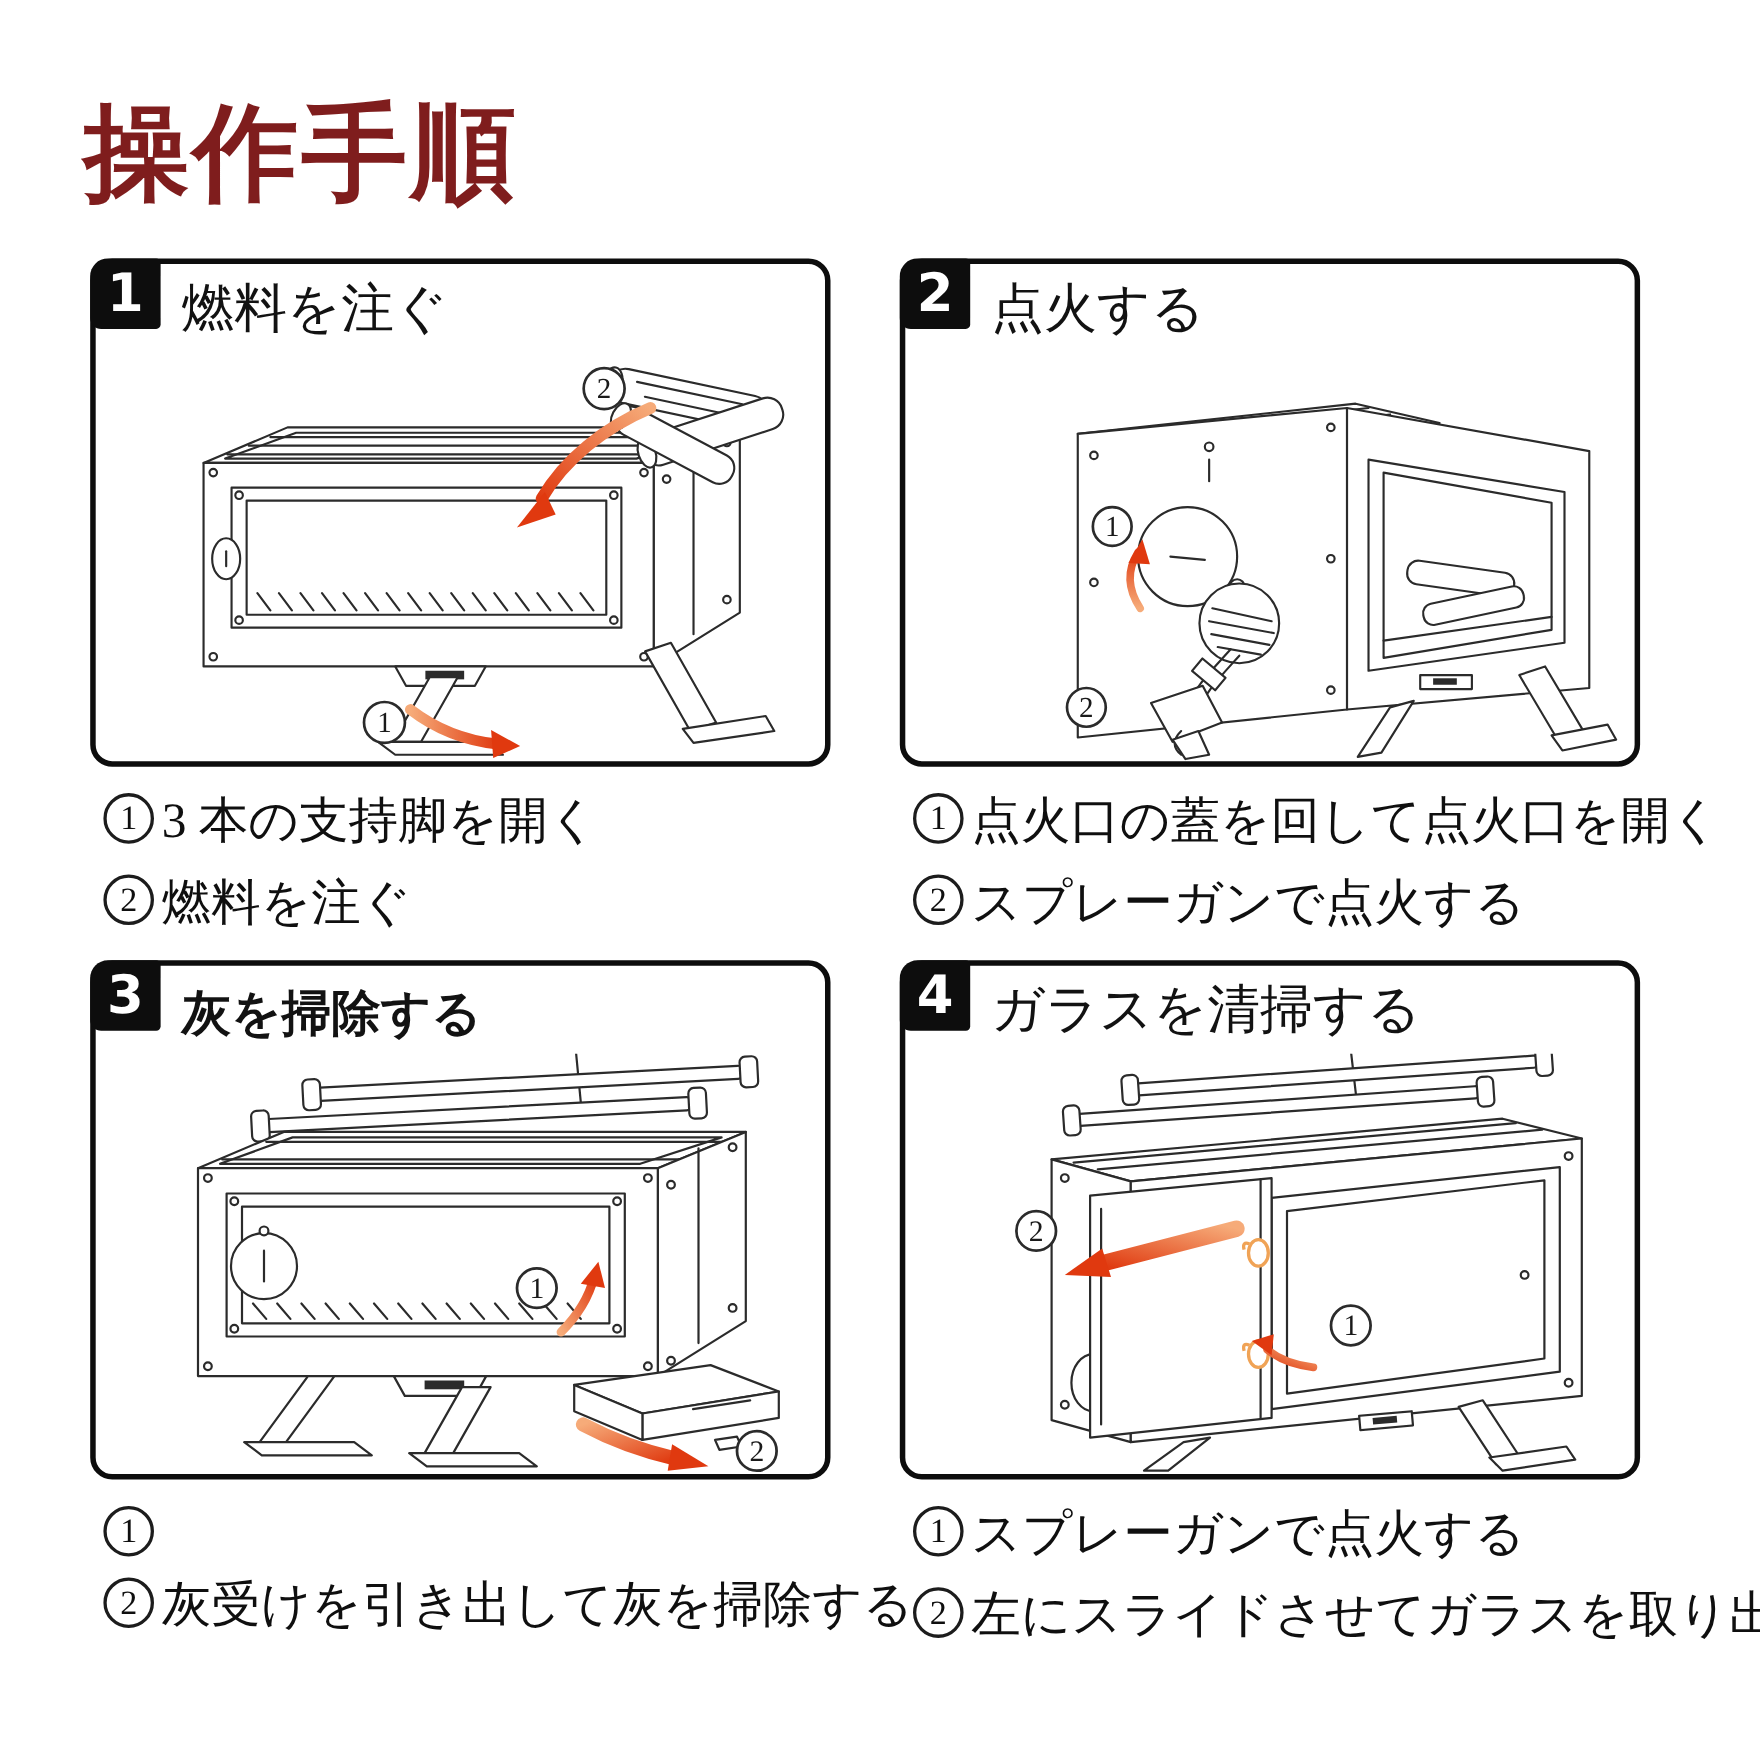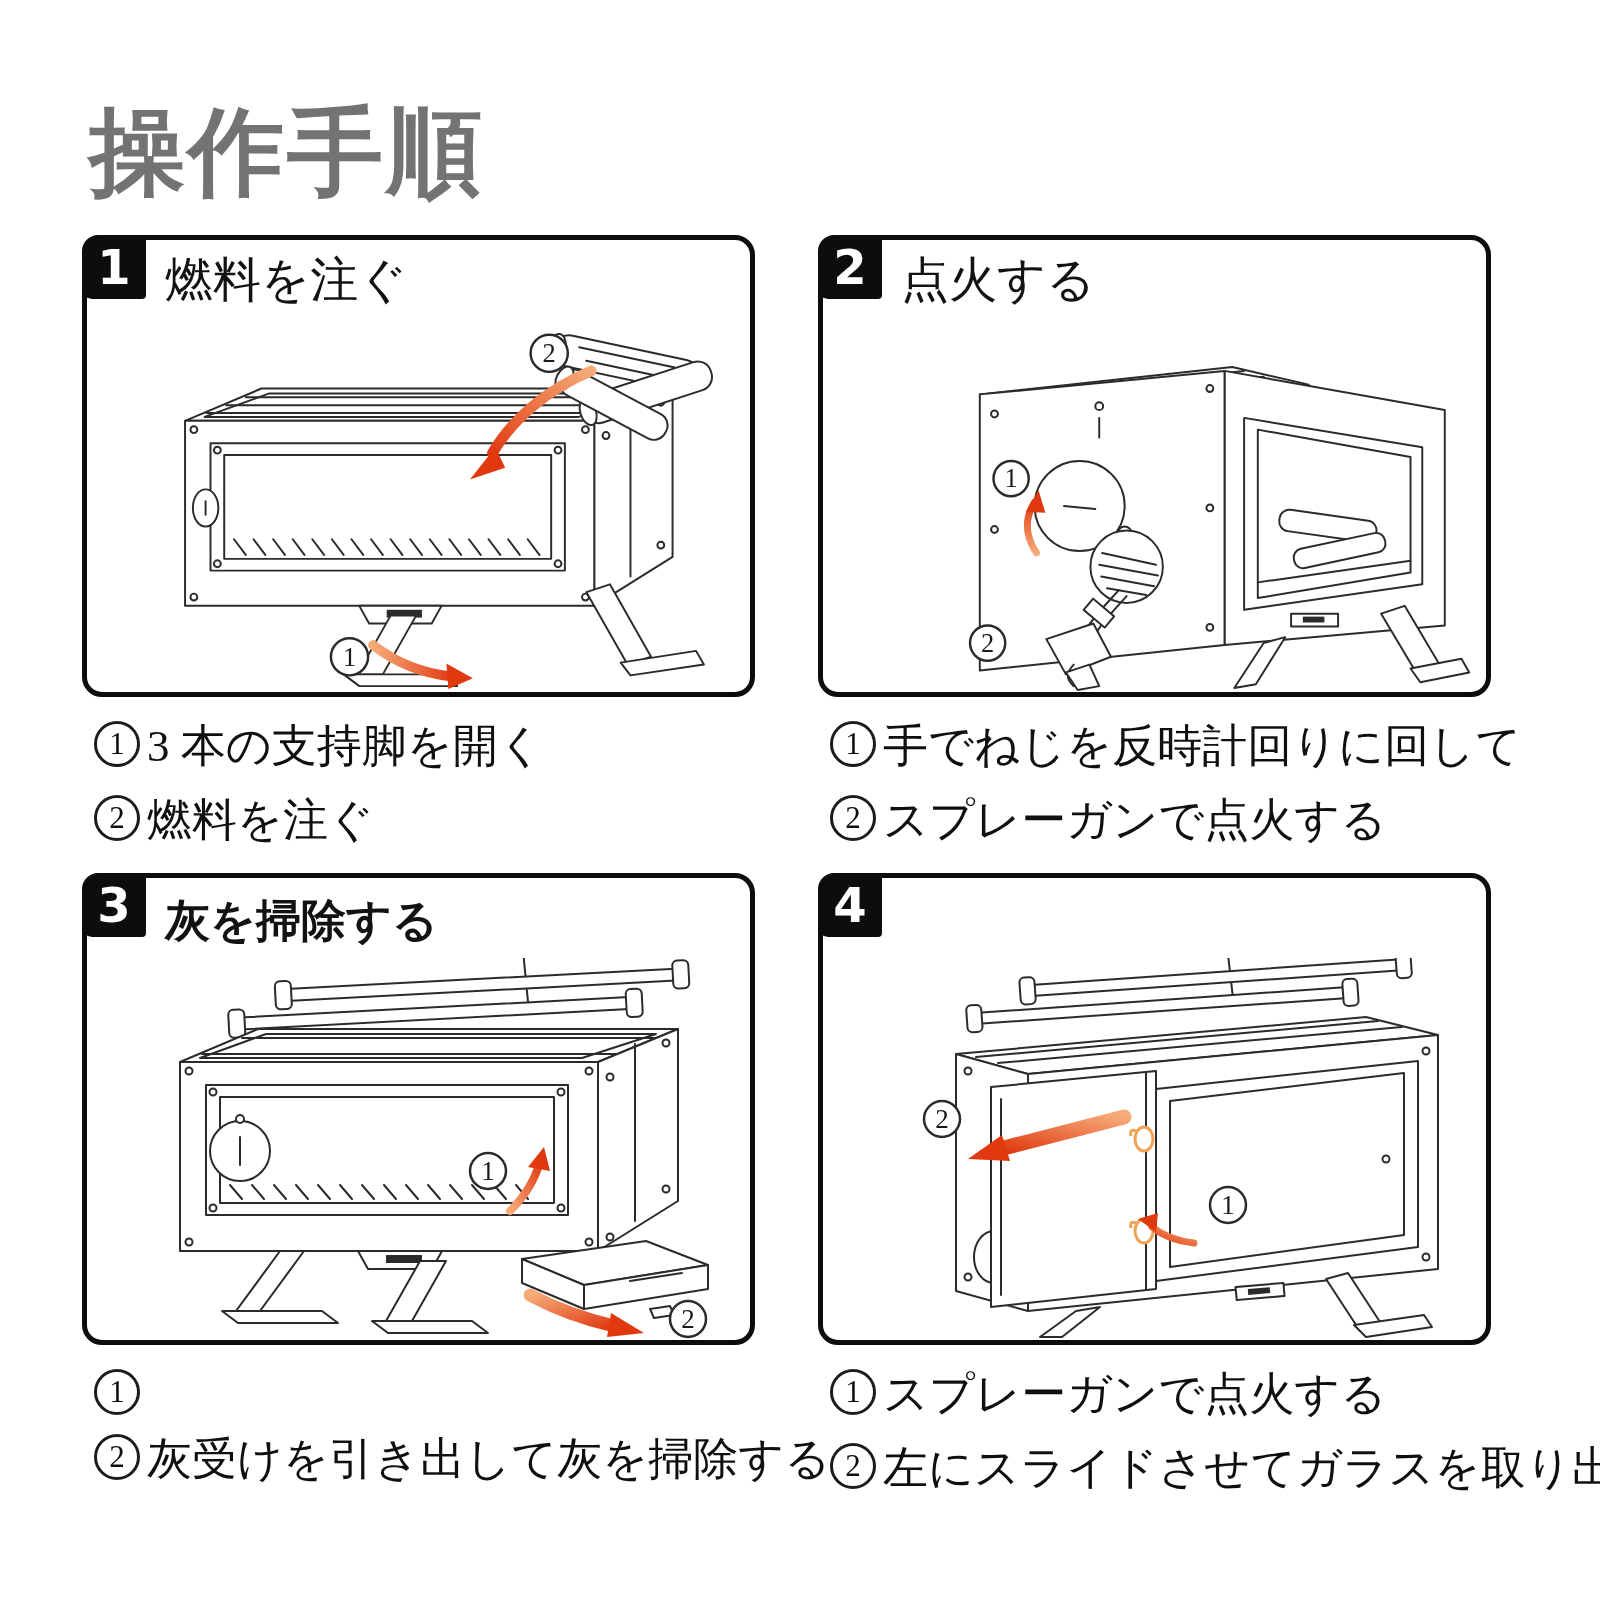--- a/index.html
+++ b/index.html
@@ -1,19 +1,19 @@
 <!DOCTYPE html>
 <html><head>
 <meta charset="utf-8">
 <style>
   html,body{margin:0;padding:0;background:#fff;}
   #canvas{position:relative;width:1600px;height:1600px;background:#ffffff;overflow:hidden;
           font-family:"Liberation Sans",sans-serif;color:#111;}
-  .page-title{position:absolute;left:76px;top:76px;margin:13px;font-size:96px;font-weight:800;
-          letter-spacing:3px;color:#737373;font-family:Liberation Serif, serif;}
+  .page-title{position:absolute;left:76px;top:76px;margin:0;font-size:96px;font-weight:800;
+          letter-spacing:3px;color:#7f1d1d;font-family:Liberation Serif, serif;}
   .section{position:absolute;width:673px;}
   .s1{left:82px;top:235px;} .s2{left:818px;top:235px;}
   .s3{left:82px;top:873px;} .s4{left:818px;top:873px;}
   .panel{position:relative;width:673px;border:5px solid #0d0d0d;border-radius:20px;
          background:#fff;box-sizing:border-box;}
   .p-row1{height:462px;} .p-row2{height:472px;}
   .badge{position:absolute;left:-5px;top:-5px;width:64px;height:64px;background:#0d0d0d;color:#fff;
          display:flex;align-items:center;justify-content:center;font-size:48px;font-weight:700;
          border-radius:16px 4px 4px 10px;font-family:"DejaVu Sans","Liberation Sans",sans-serif;}
   .ptitle{position:absolute;left:78px;top:8px;font-size:48px;color:#121212;white-space:nowrap;
@@ -206,21 +206,21 @@
         <g>
           <circle class="lblc" cx="158" cy="330" r="18"></circle>
           <text class="cl" x="158" y="339">2</text>
         </g>
       </svg>
     </div>
     <div class="caps">
       <div class="step">
         <span class="mk">1</span>
         <span class="lines">
-            <div>手でねじを反時計回りに回して</div>
+            <div>点火口の蓋を回して点火口を開く</div>
           </span>
       </div>
       <div class="step">
         <span class="mk">2</span>
         <span class="lines">
             <div>スプレーガンで点火する</div>
           </span>
       </div>
     </div>
   </div>
@@ -317,20 +317,21 @@
         <span class="lines">
             <div>灰受けを引き出して灰を掃除する</div>
           </span>
       </div>
     </div>
   </div>
 
   <div class="section s4">
     <div class="panel p-row2">
       <div class="badge">4</div>
+      <div class="ptitle">ガラスを清掃する</div>
       <svg class="fig" width="660" height="382" viewBox="0 0 660 380">
         <defs>
           <linearGradient id="g4a" x1="1" y1="0" x2="0" y2="1">
             <stop offset="0" stop-color="#f6ab79"></stop>
               <stop offset="1" stop-color="#e03c12"></stop>
           </linearGradient>
         </defs>
         <g class="ln" transform="rotate(-4 350 40)">
           <line x1="405" y1="0" x2="407" y2="44"></line>
           <rect class="fw" x="205" y="16" width="370" height="11" rx="5"></rect>

